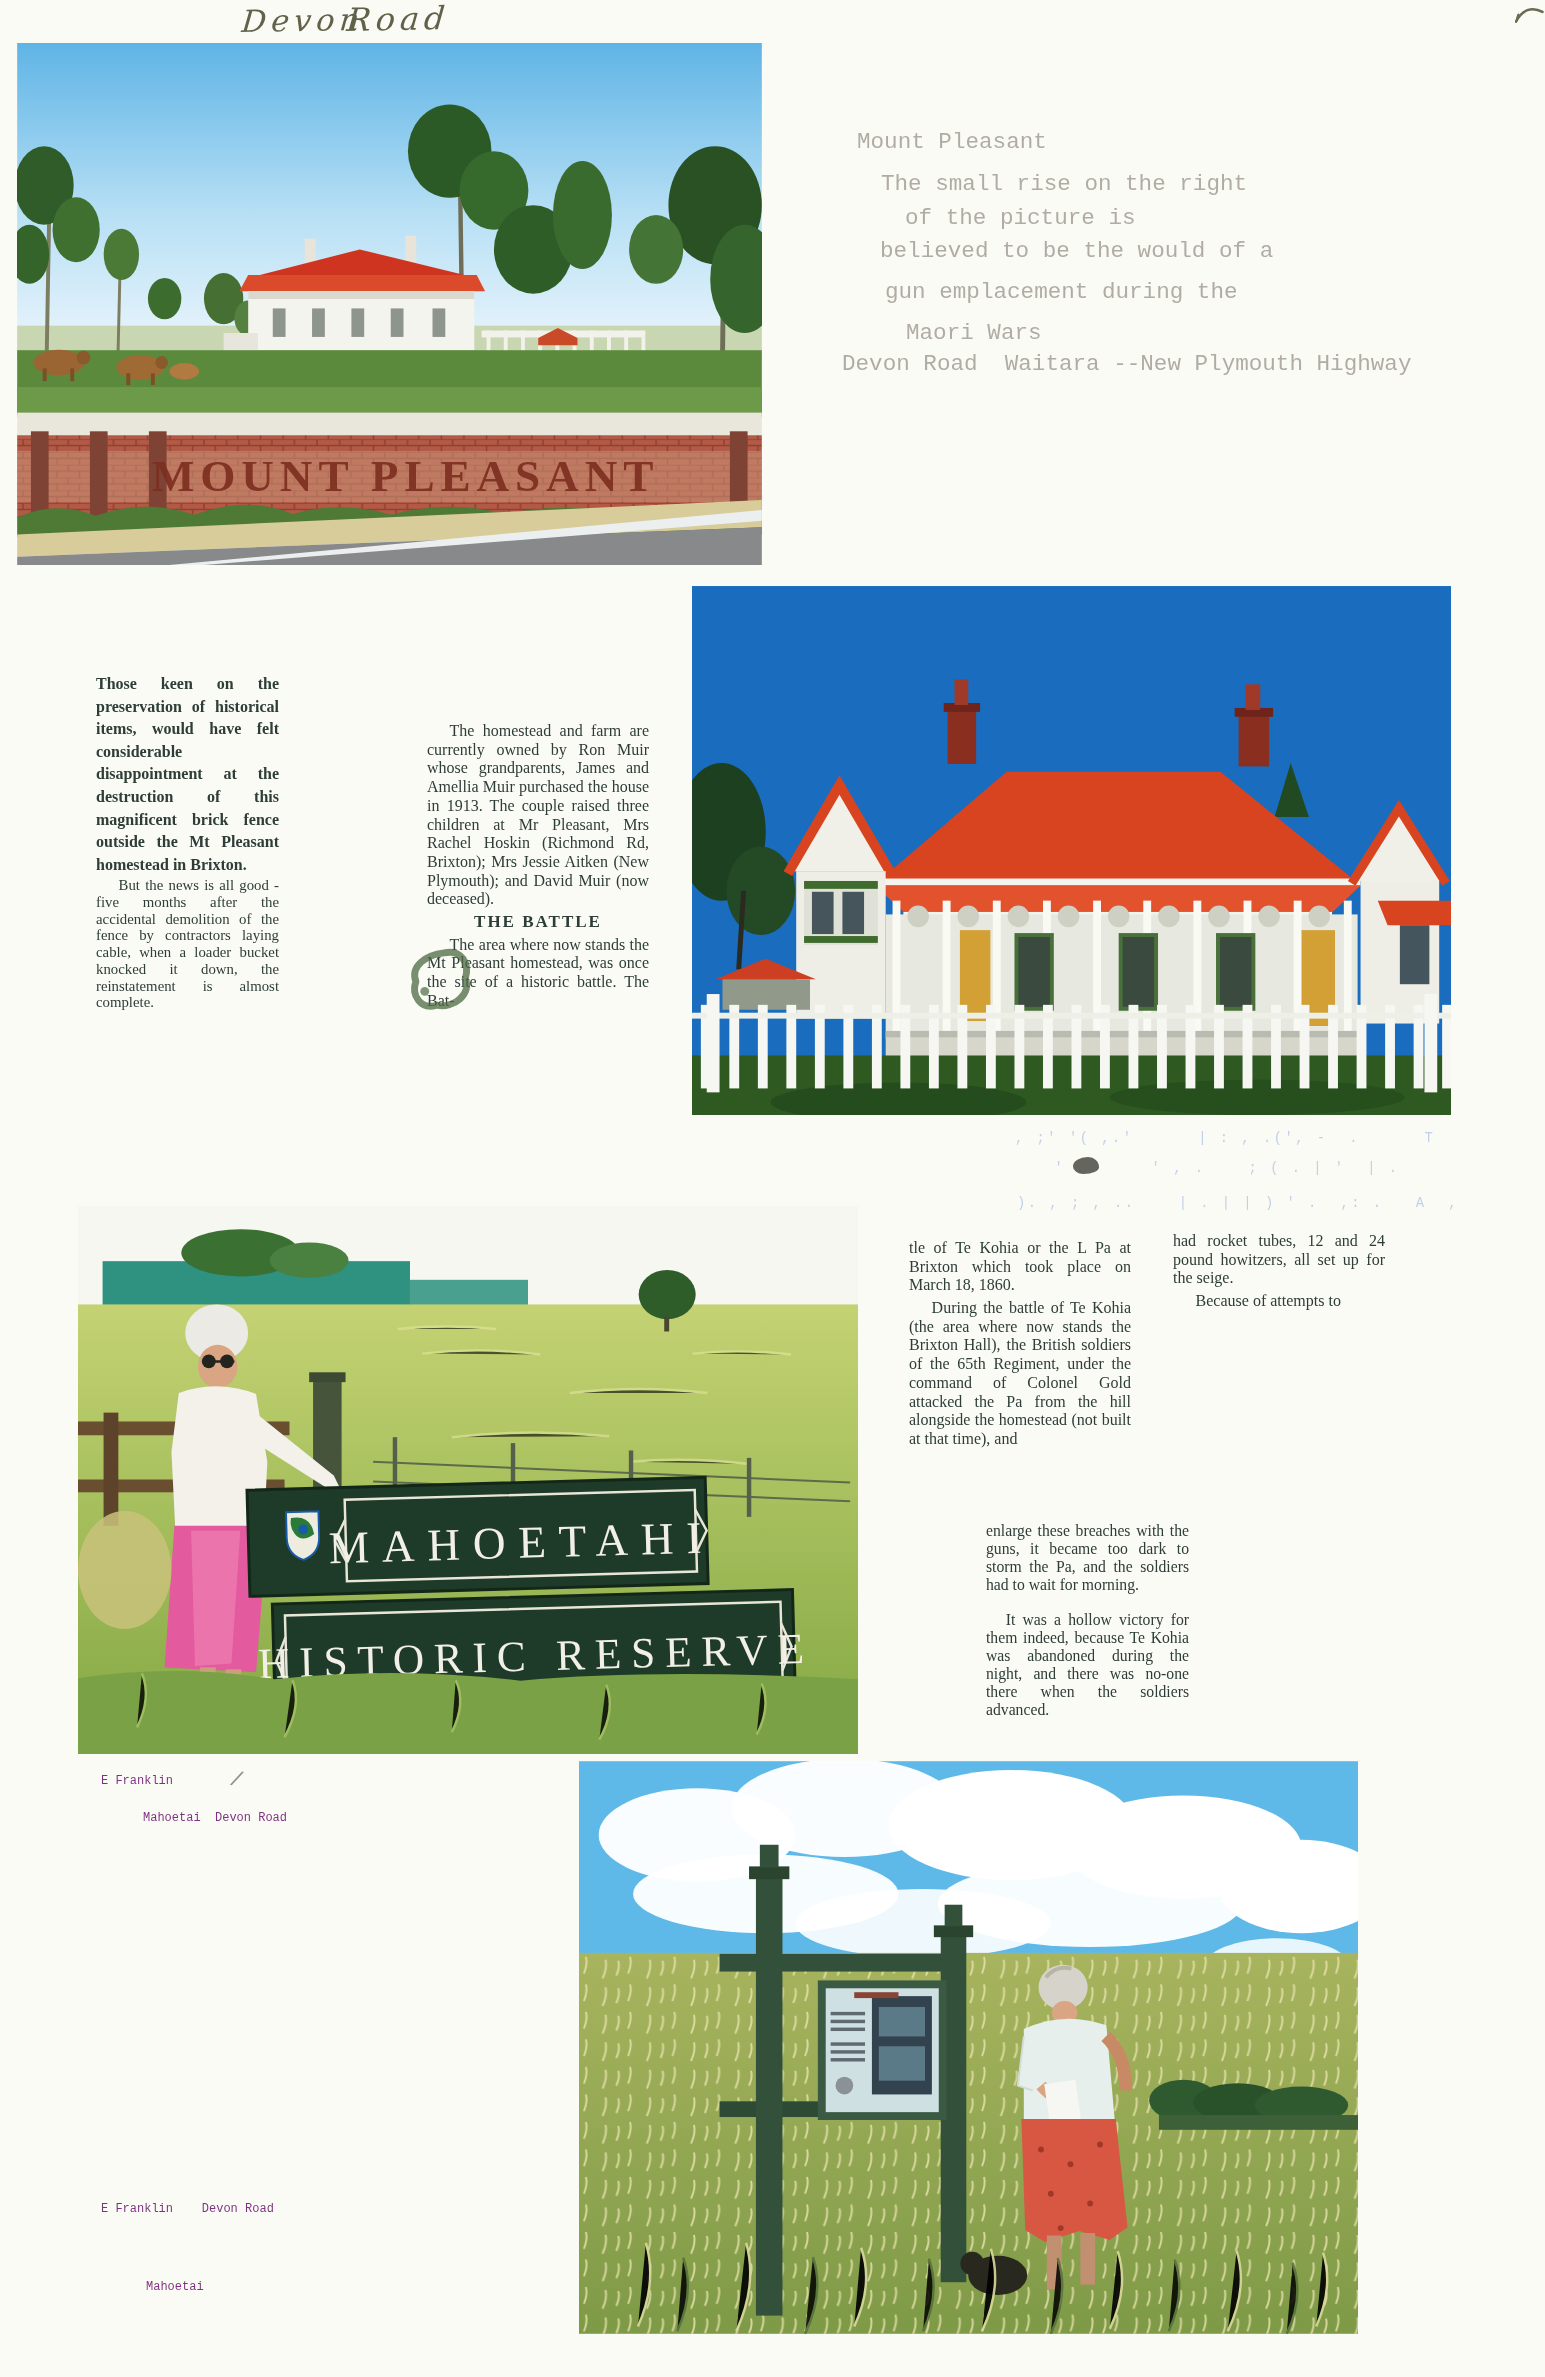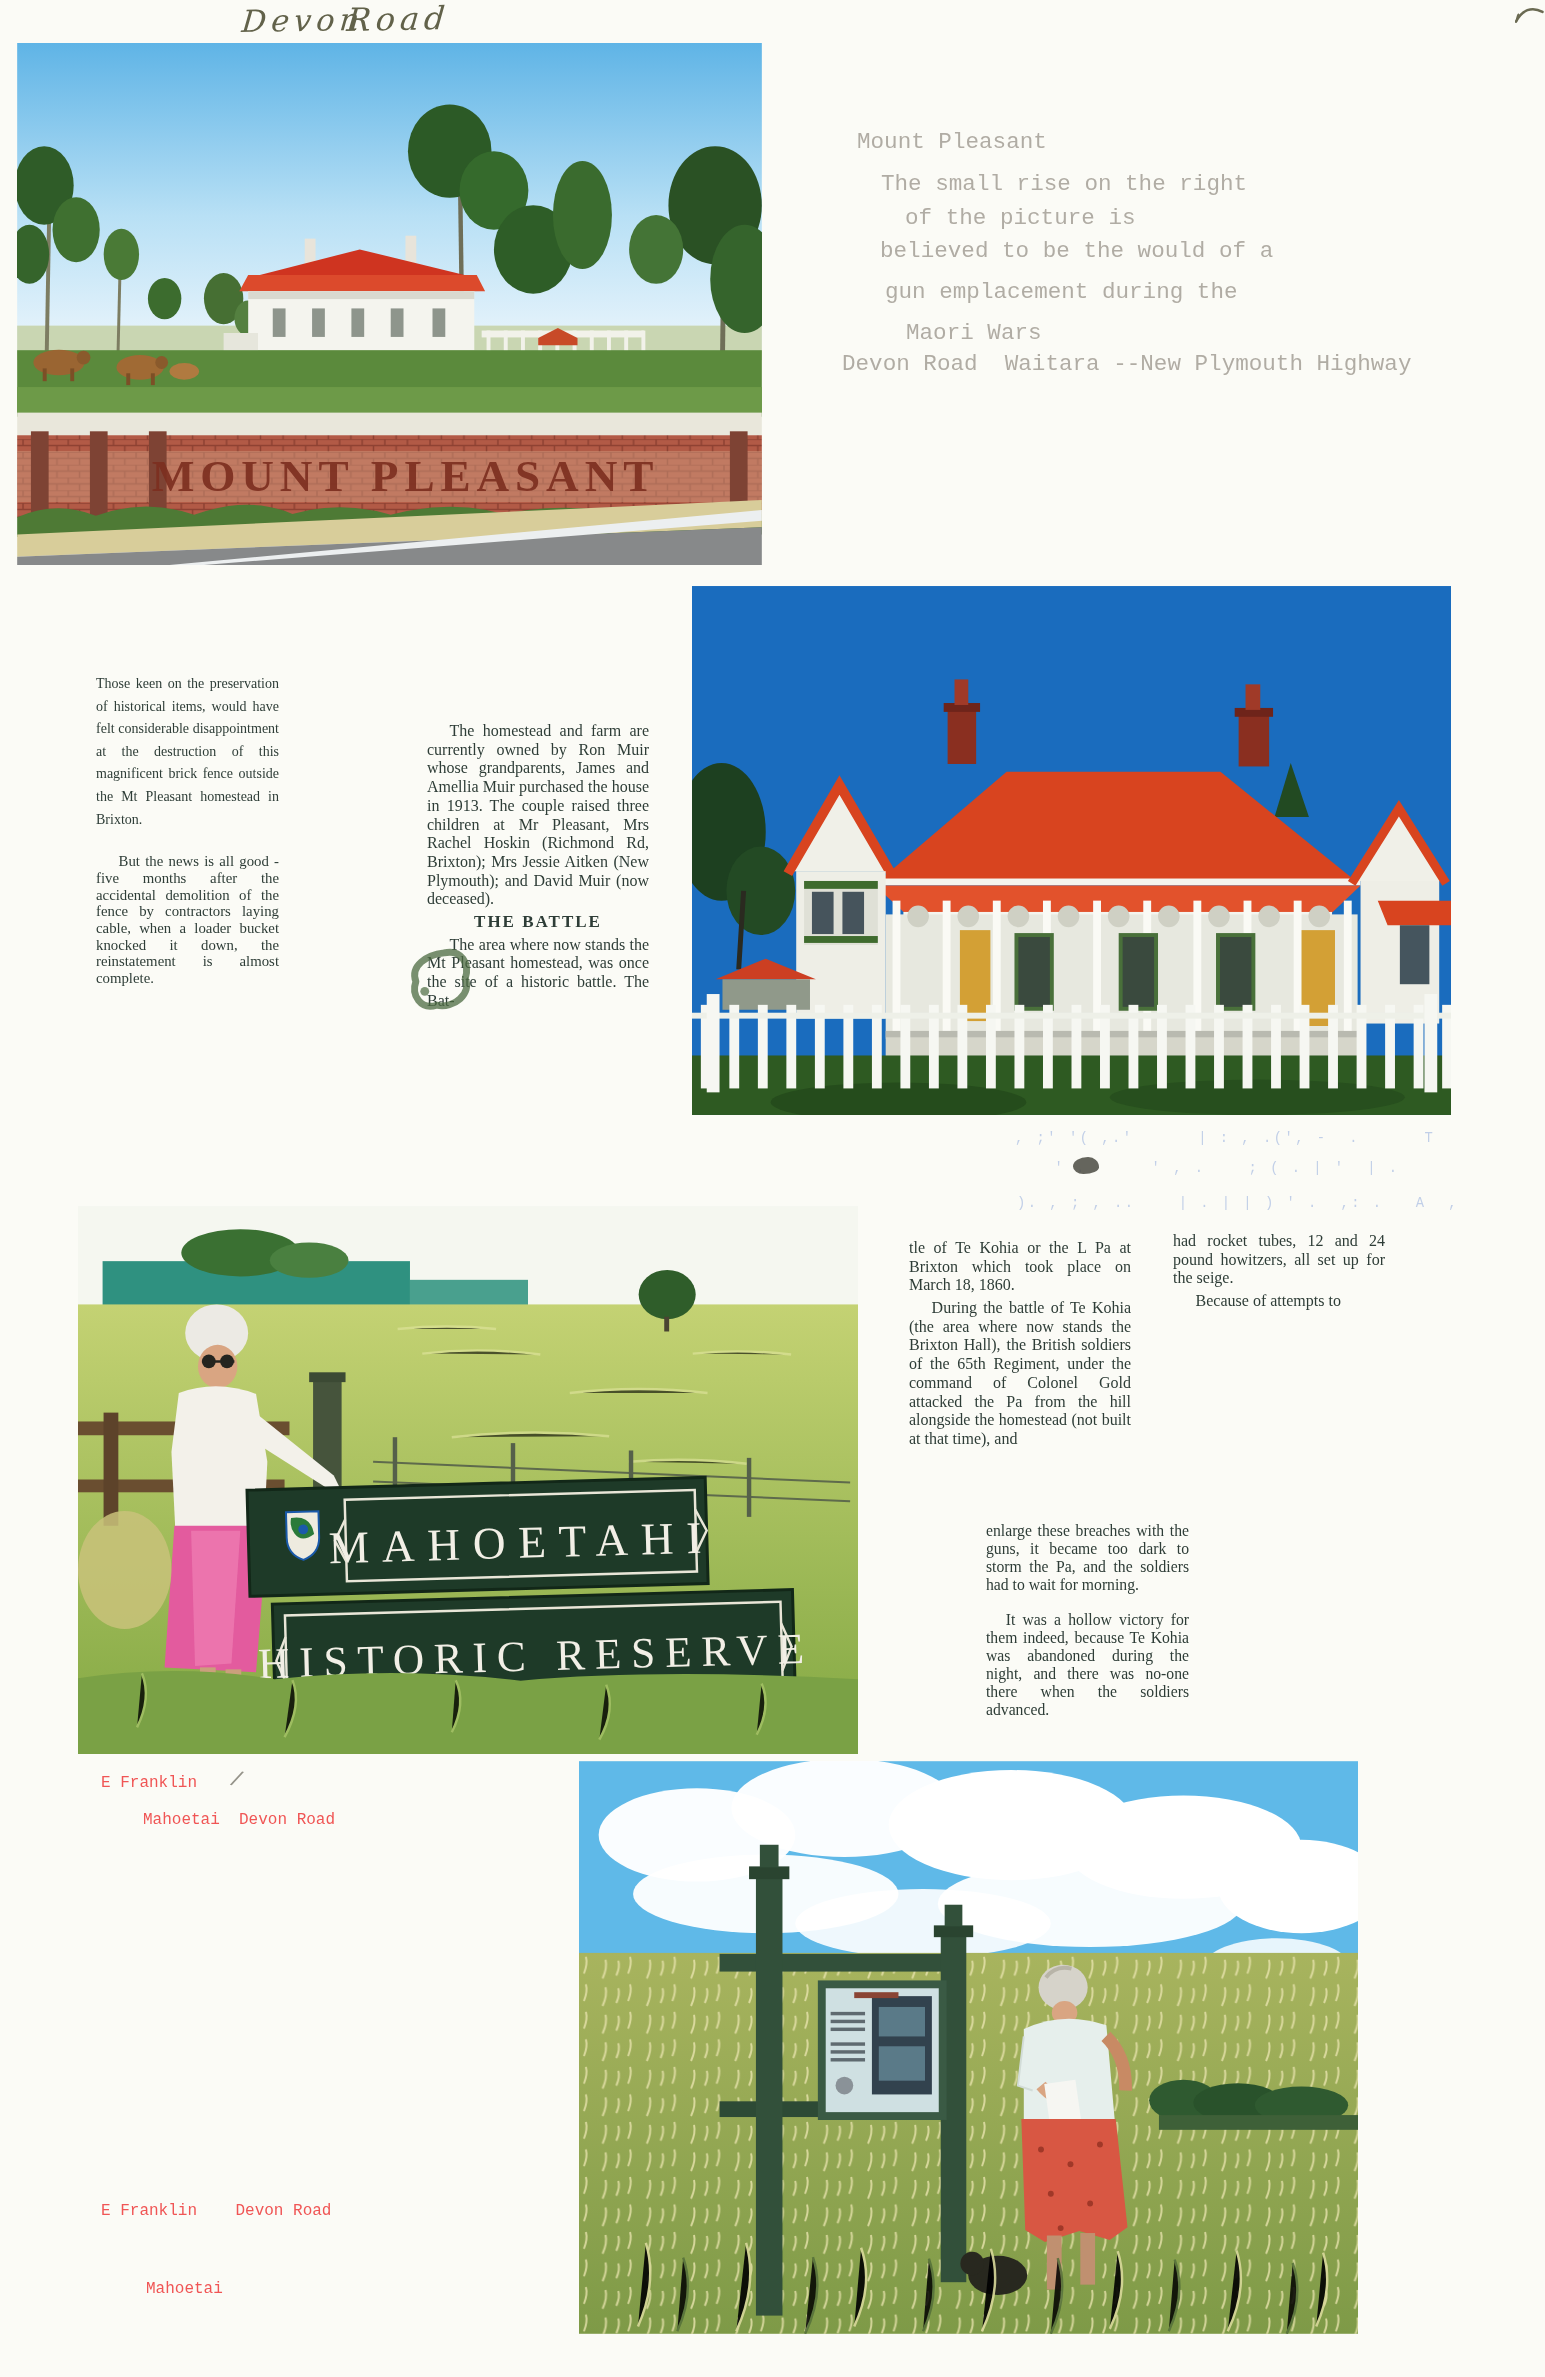--- a/index.html
+++ b/index.html
@@ -9,29 +9,29 @@
   }
   .abs{position:absolute;}
   
   .hand{
     font-family:"DejaVu Serif",serif;font-style:italic;color:#62624a;
     font-size:30.5px;letter-spacing:4.9px;transform:skewX(-6deg) rotate(-1deg);
   }
   
   .typed{position:absolute;font-family:"Liberation Mono","DejaVu Sans Mono",monospace;white-space:pre;}
   .typed-top{color:#a49f96;font-size:22.6px;opacity:.85;}
-  .typed-dark{color:#ef4444;font-size:16px;opacity:.9;}
+  .typed-dark{color:#701a75;font-size:12px;opacity:.9;}
   .faded-blue{color:rgba(85,125,205,0.35);font-size:13.8px;letter-spacing:2.5px;}
   .smudge{position:absolute;width:25.6px;height:16.7px;background:#4a4a42;border-radius:58% 42% 60% 40%/55% 60% 40% 45%;opacity:.85;}
   
   .news{position:absolute;color:#2e3d37;text-align:justify;}
   .news p{margin:0 0 3.9px 0;text-indent:22.6px;}
   .news p.noind{text-indent:0;}
   .col1{width:183px;font-size:14.8px;line-height:16.7px;}
-  .col1 .lead{font-weight:normal;font-size:14px;line-height:22.6px;margin-bottom:22px;}
+  .col1 .lead{font-weight:bold;font-size:16px;line-height:22.6px;margin-bottom:1px;}
   .colw{font-size:16px;line-height:18.7px;}
   .subhead{font-weight:bold;text-align:center;text-indent:0 !important;
     font-size:17px;letter-spacing:2px;margin:9.8px 0 8.9px 0;}
   .photo{position:absolute;}
   .photo svg{display:block;}
 </style>
 </head>
 <body>
 
 <div id="page">

